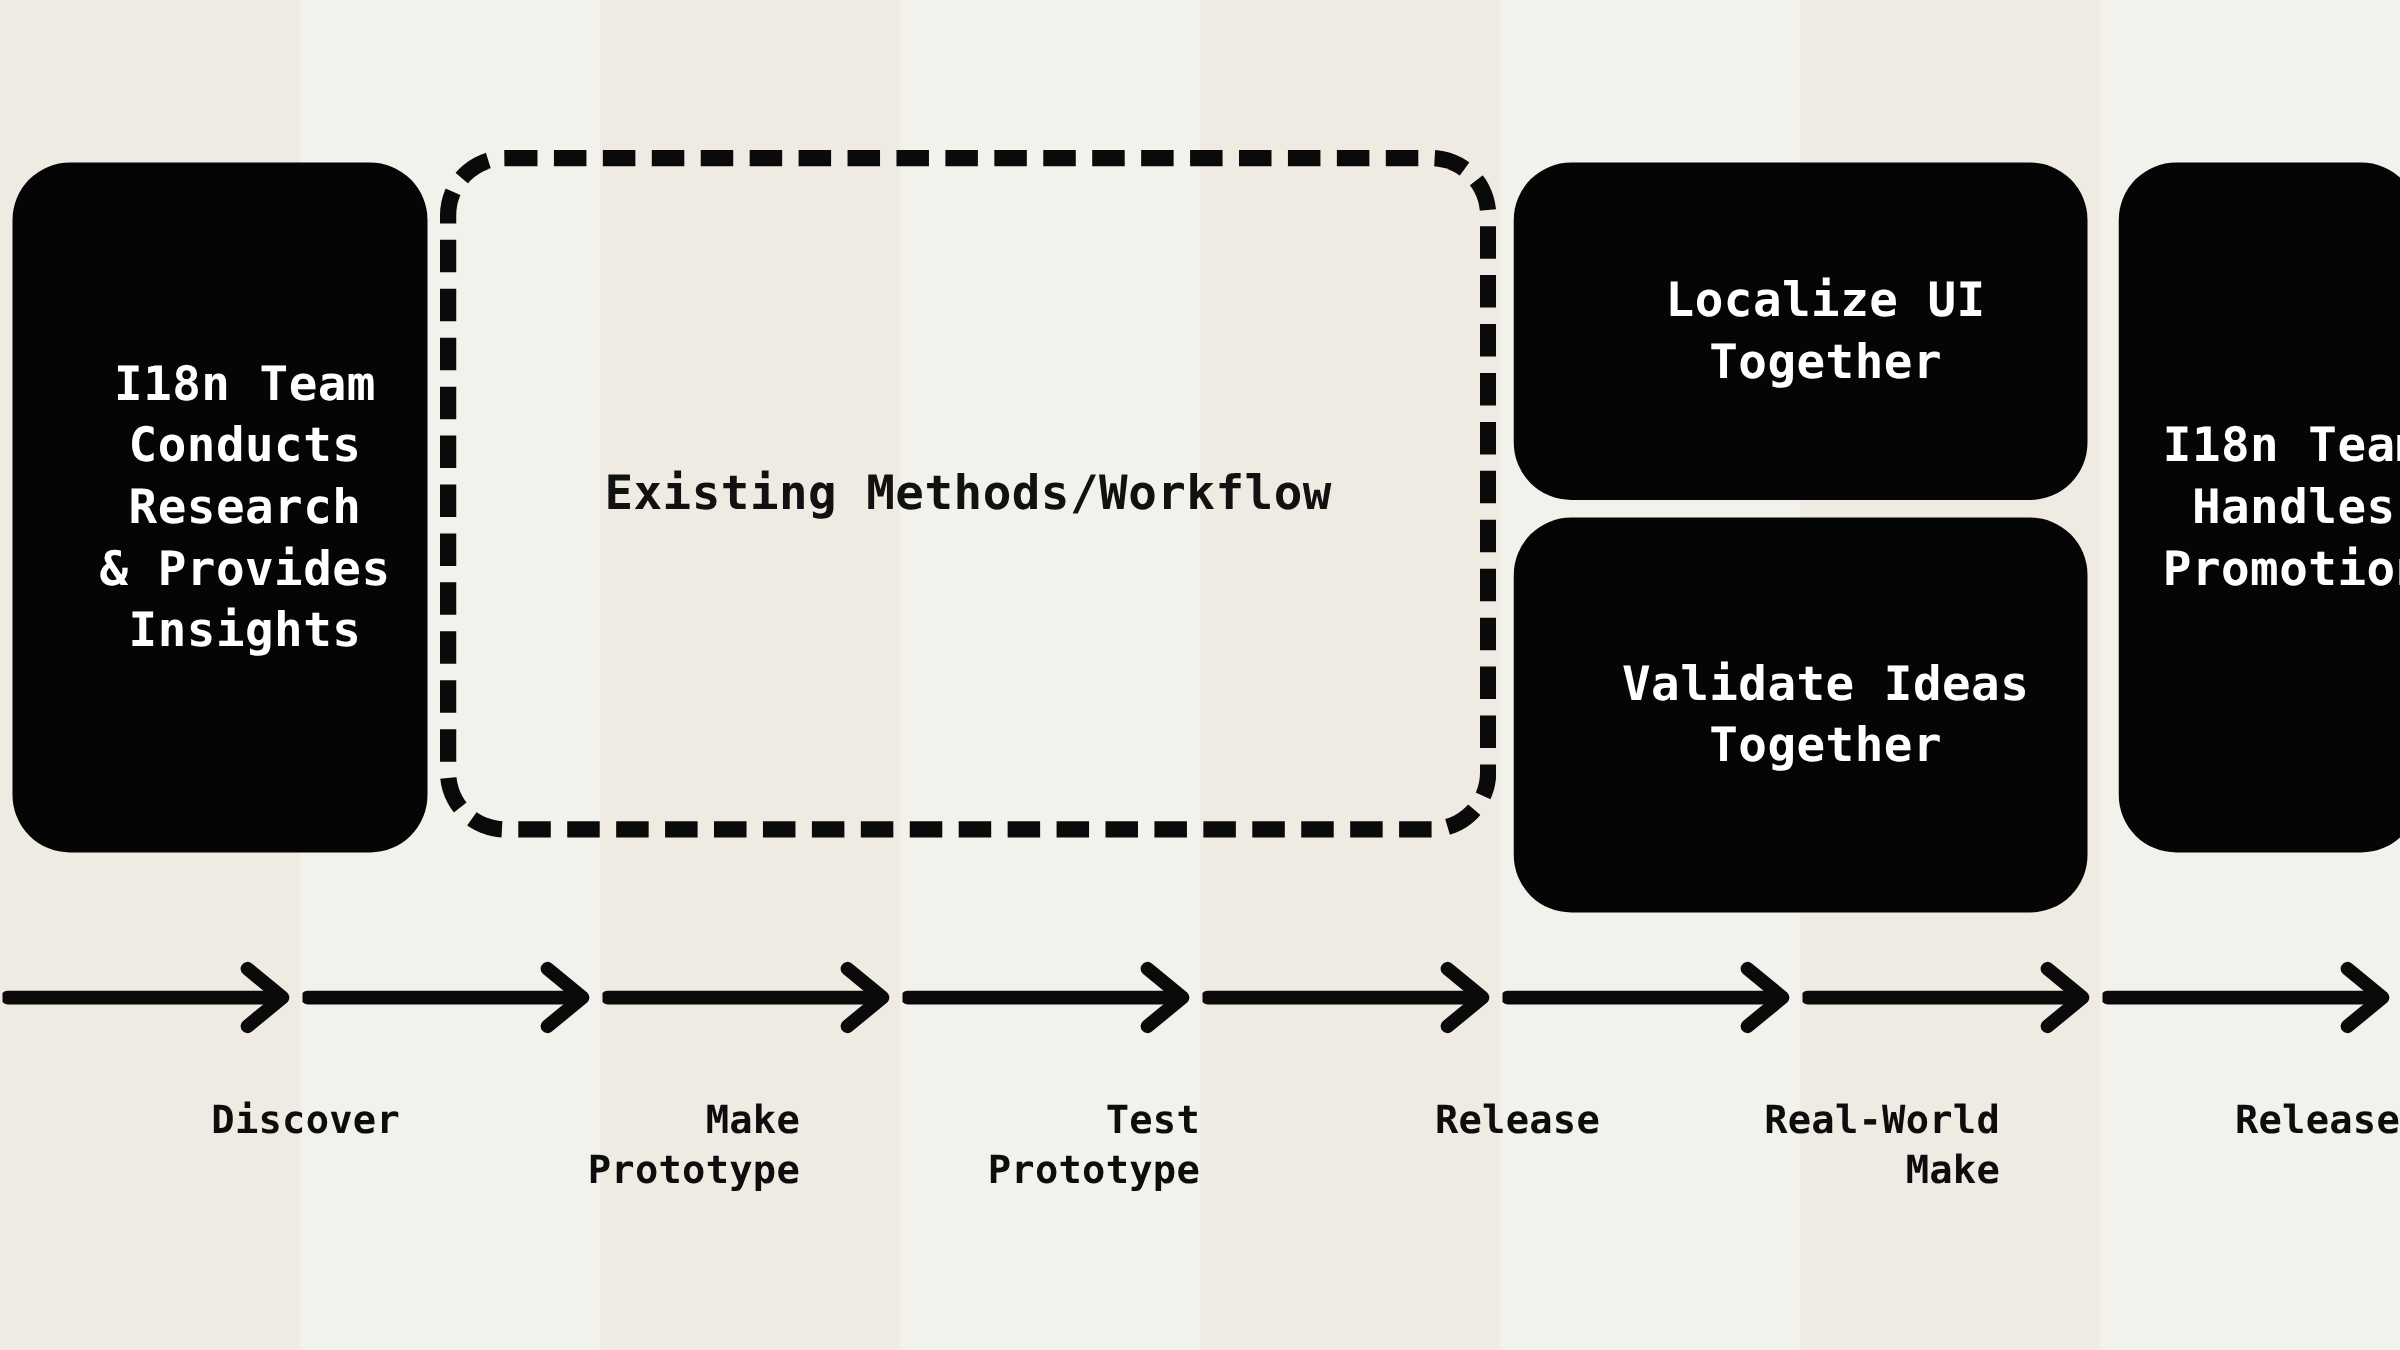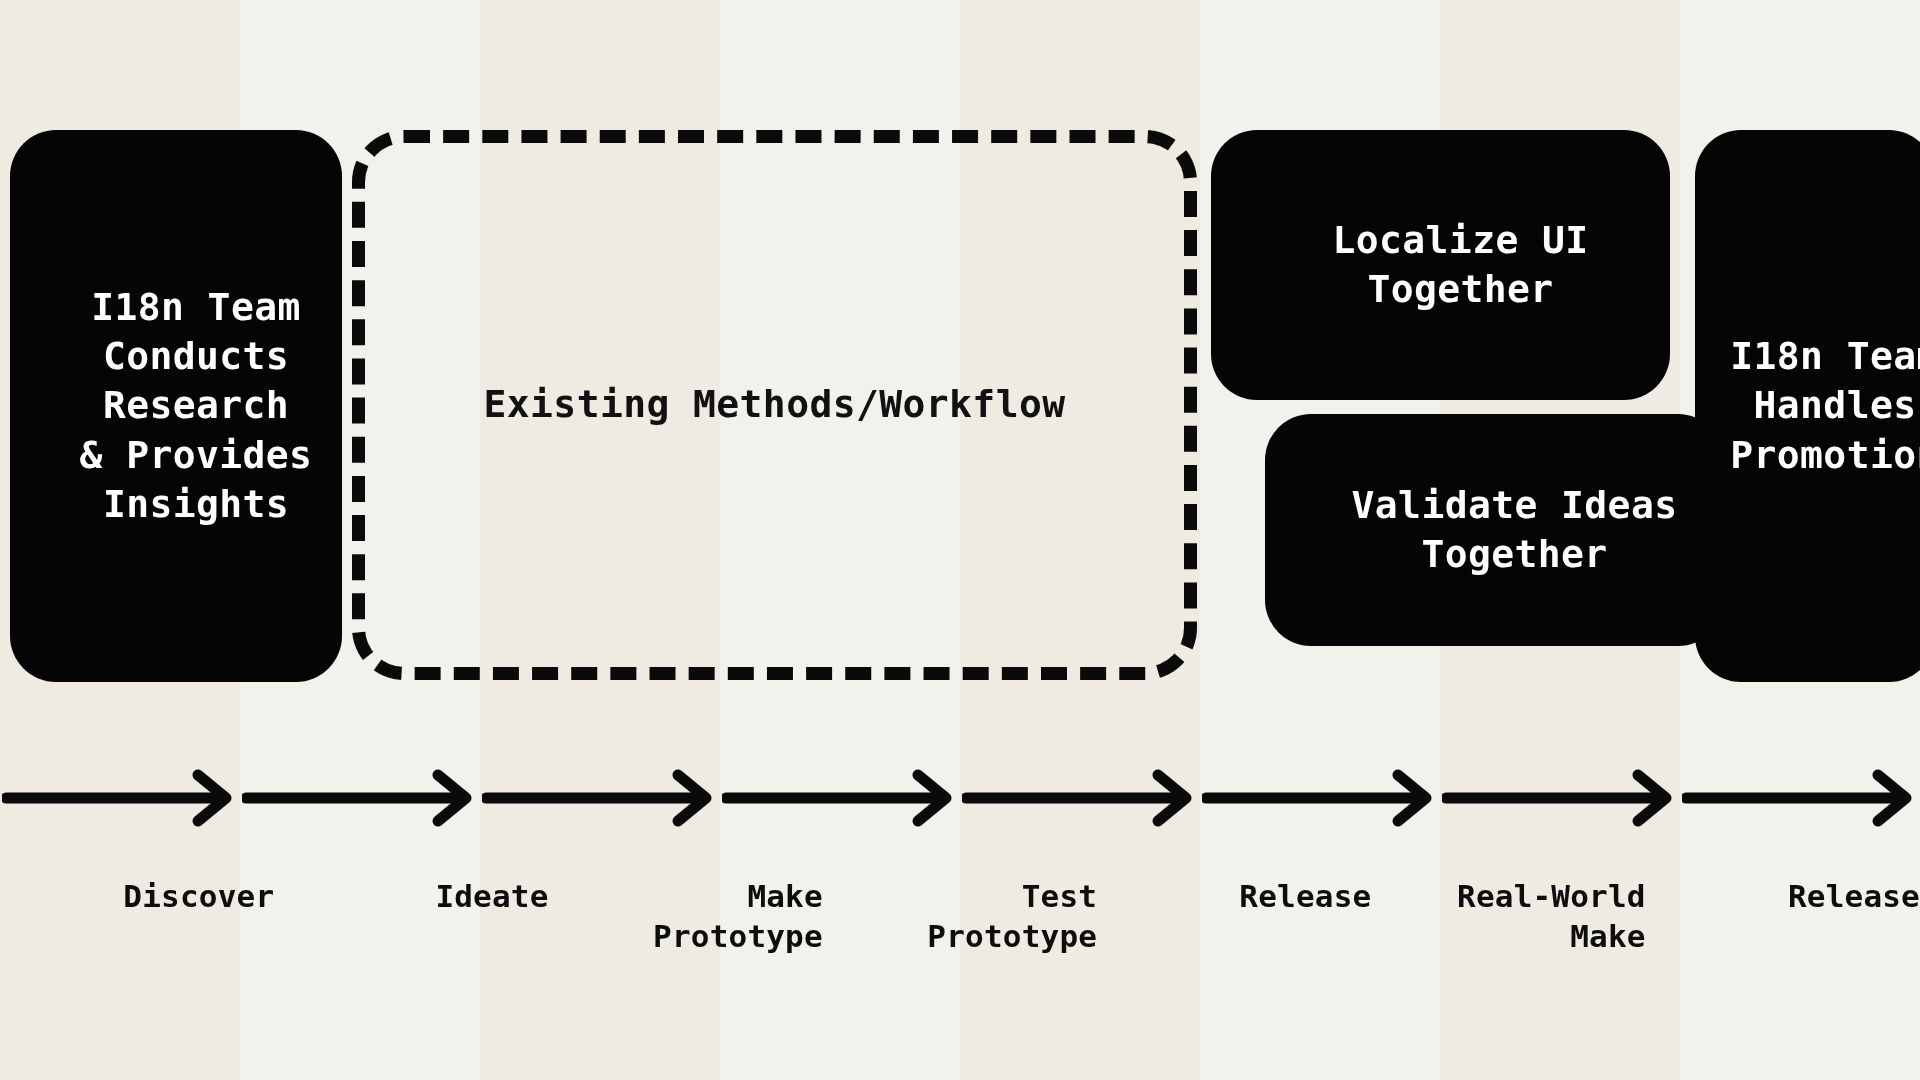--- a/index.html
+++ b/index.html
@@ -112,30 +112,30 @@
   </div>
 
   <div class="box solid" style="left:10px; top:130px; width:332px; height:552px;">
     <div class="box-label">I18n Team
 Conducts
 Research
 &amp; Provides
 Insights</div>
   </div>
 
-  <div class="box dashed" style="left:352px; top:130px; width:845px; height:550px;">
+  <div class="box dashed" style="left:352px; top:120px; width:845px; height:550px;">
     <div class="box-label">Existing Methods/Workflow</div>
   </div>
 
   <div class="box solid" style="left:1211px; top:130px; width:459px; height:270px;">
     <div class="box-label">Localize UI
 Together</div>
   </div>
 
-  <div class="box solid" style="left:1265px; top:414px; width:459px; height:232px;">
+  <div class="box solid" style="left:1211px; top:414px; width:459px; height:316px;">
     <div class="box-label">Validate Ideas
 Together</div>
   </div>
 
   <div class="box solid" style="left:1695px; top:130px; width:240px; height:552px;">
     <div class="box-label">I18n Team
 Handles
 Promotion</div>
   </div>
 
@@ -185,21 +185,20 @@
     <div class="arrow-cell">
       <svg viewBox="0 0 236 60" preserveAspectRatio="none" fill="none">
         <path d="M4 30 H214" stroke="#0A0A0A" stroke-width="11" stroke-linecap="round" vector-effect="non-scaling-stroke"></path>
         <path d="M196 7 L224 30 L196 53" stroke="#0A0A0A" stroke-width="11" stroke-linecap="round" stroke-linejoin="round" fill="none" vector-effect="non-scaling-stroke"></path>
       </svg>
     </div>
   </div>
 
   <div class="stage-row" style="top:876px;">
     <div class="stage-cell">Discover</div>
-    <div class="stage-cell">Ideate</div>
     <div class="stage-cell">Make
 Prototype</div>
     <div class="stage-cell">Test
 Prototype</div>
     <div class="stage-cell">Release</div>
     <div class="stage-cell">Real-World
 Make</div>
     <div class="stage-cell">Release</div>
   </div>
 

